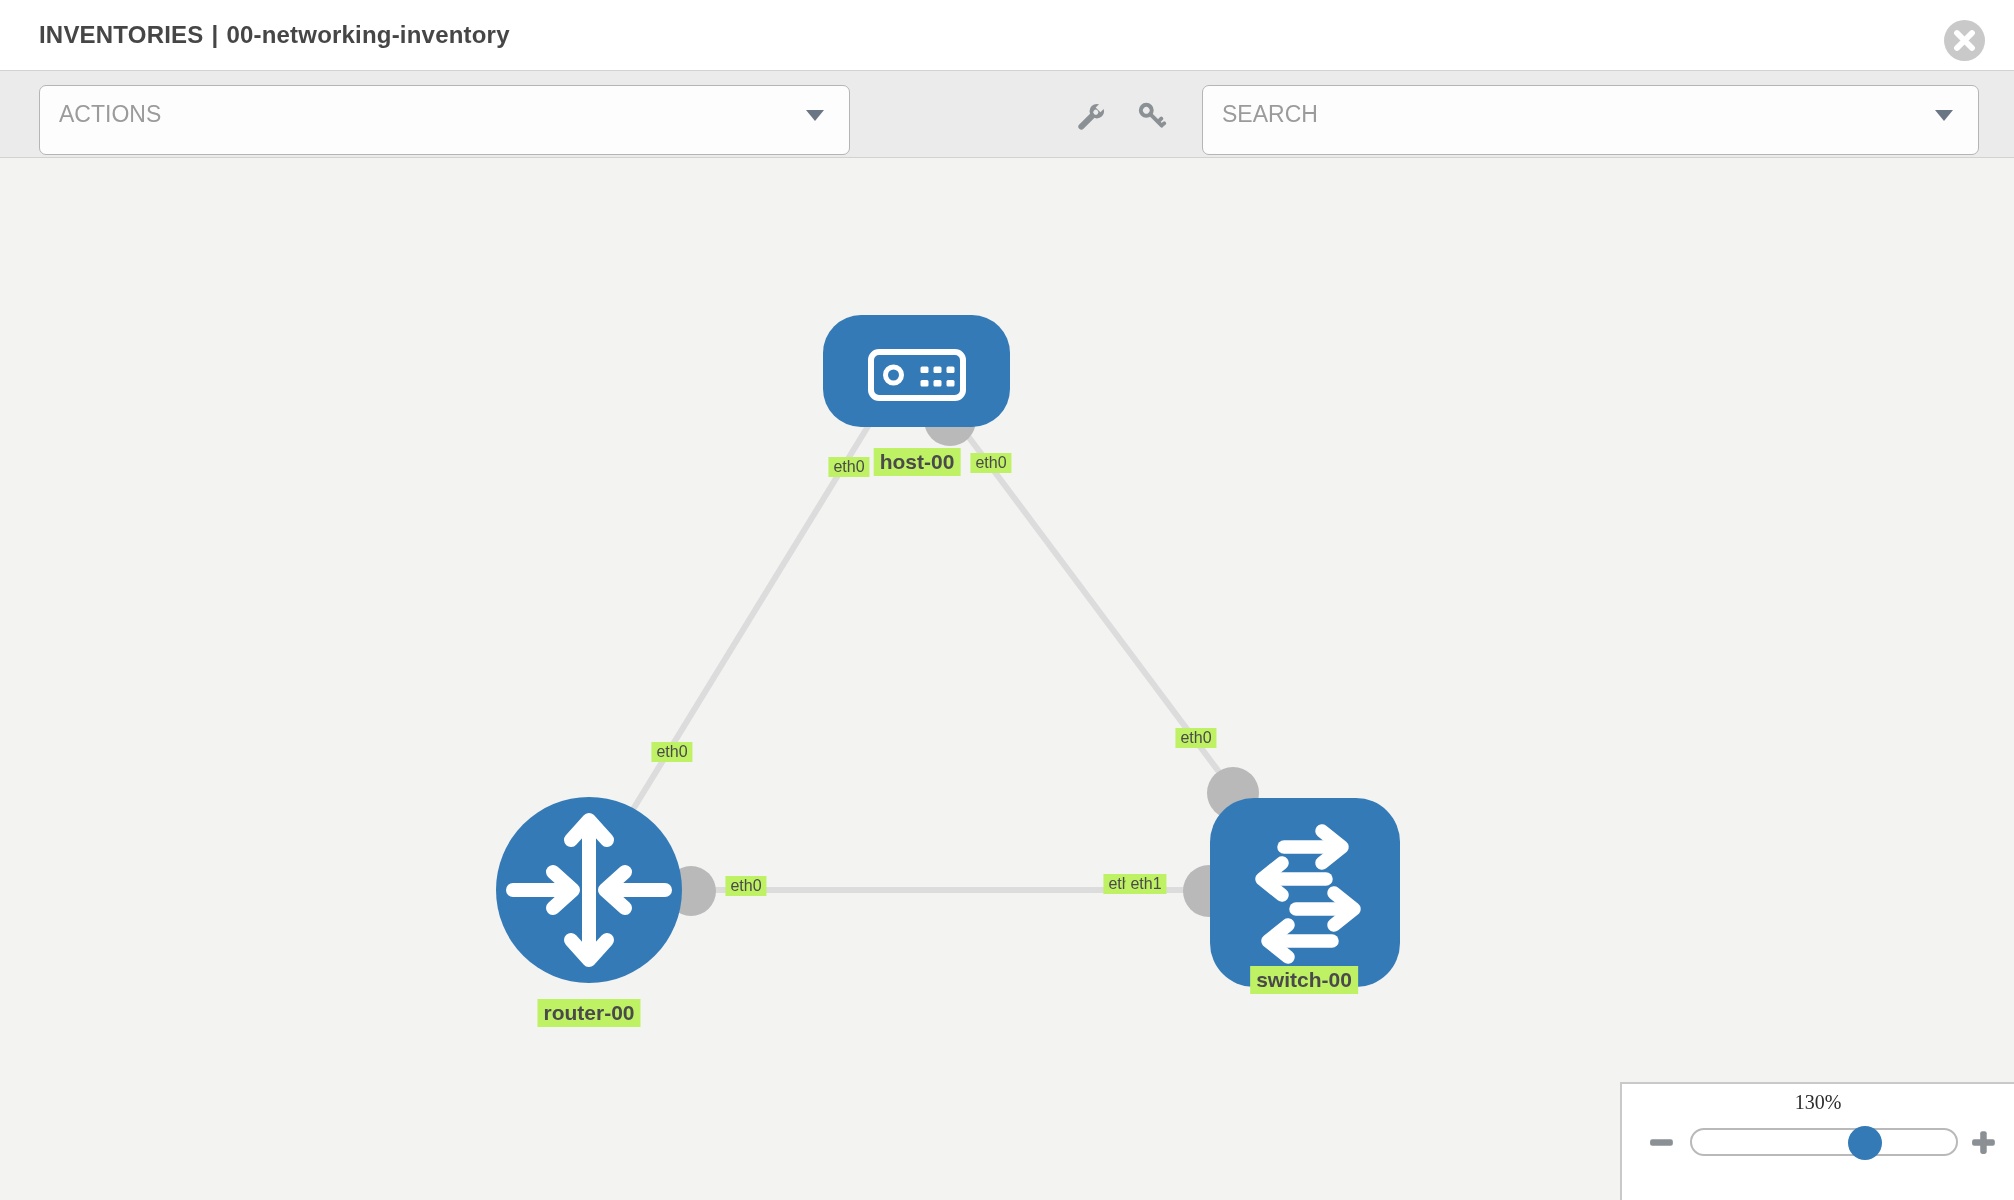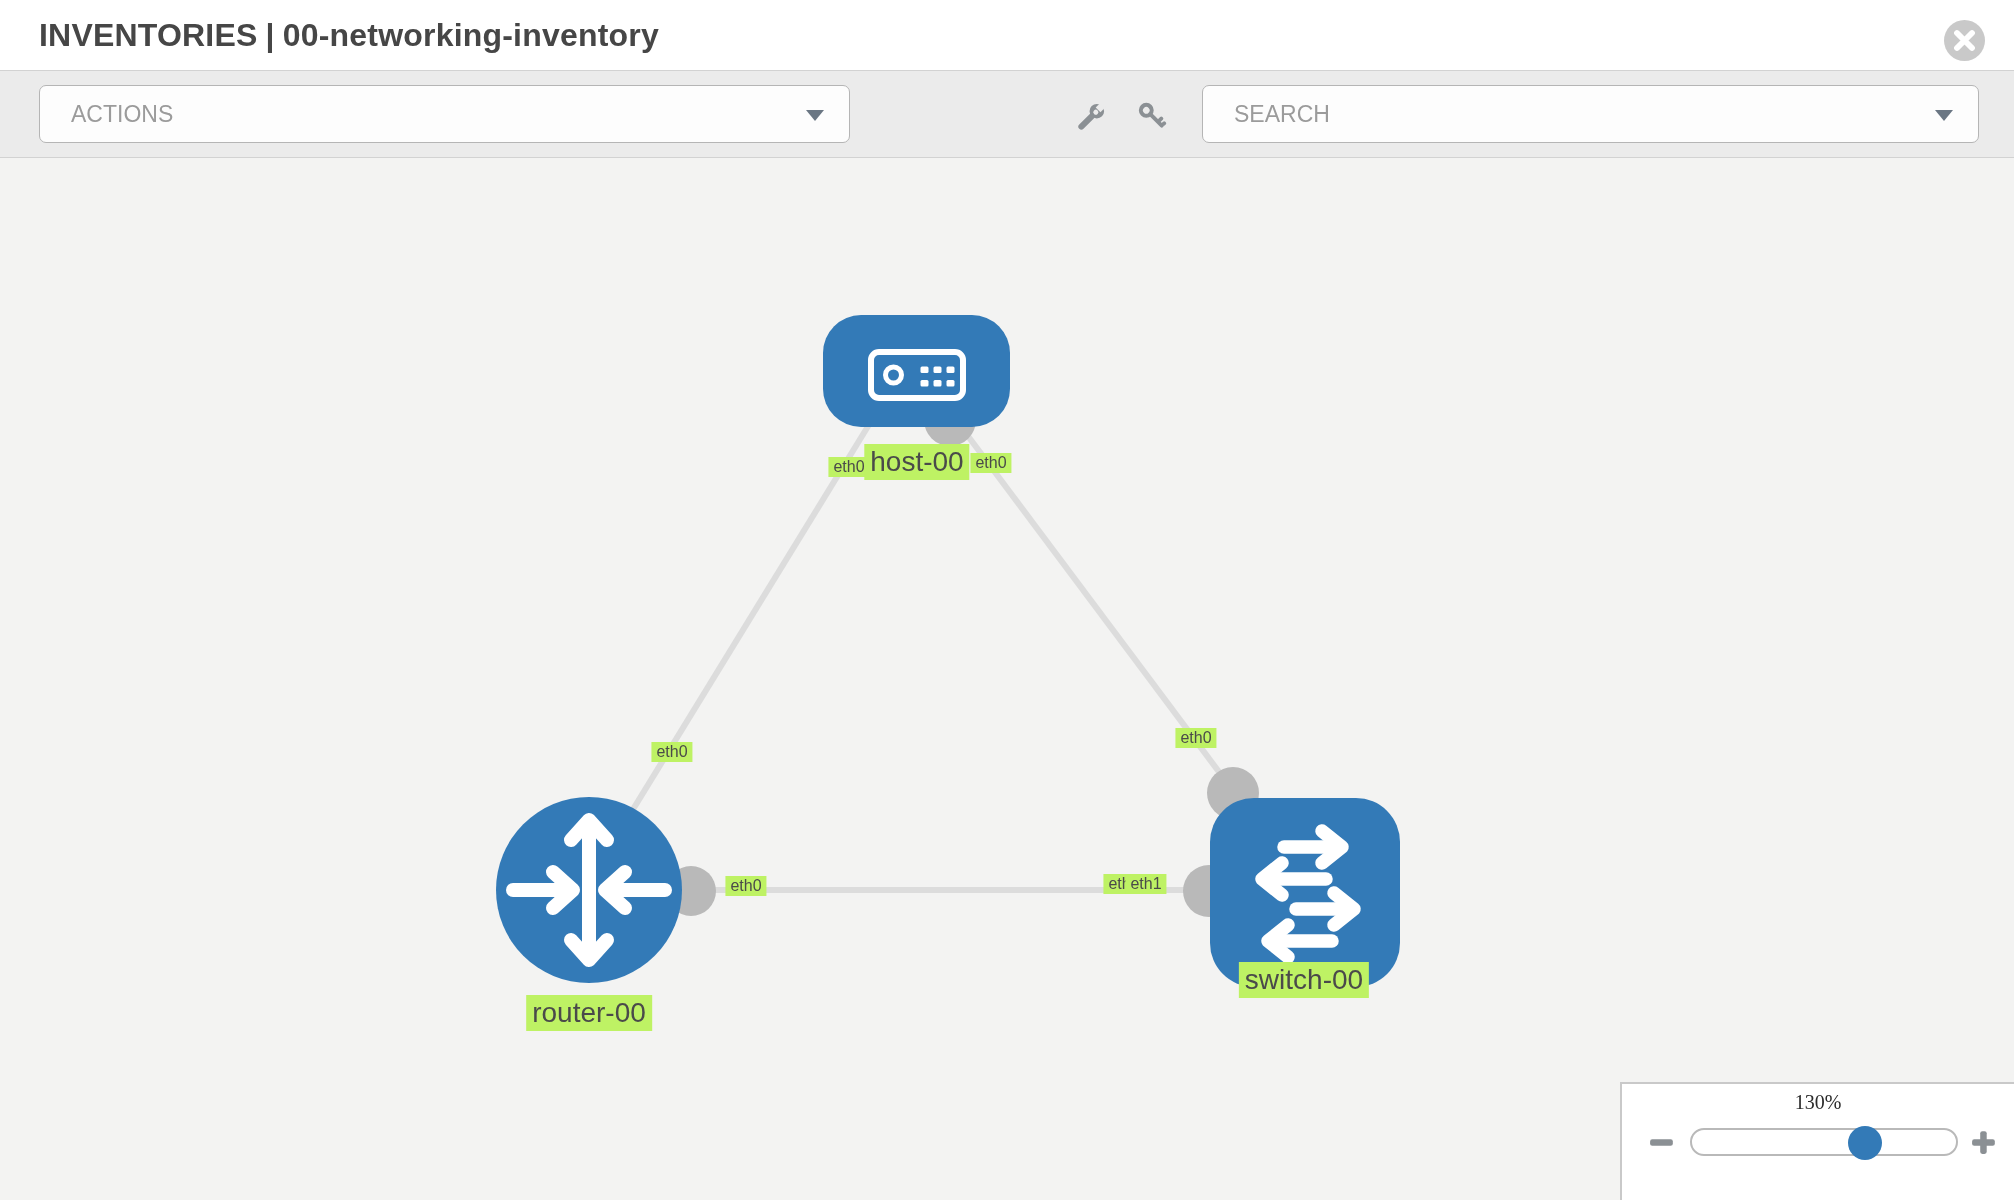--- a/index.html
+++ b/index.html
@@ -6,37 +6,37 @@
   html, body { width: 2014px; height: 1200px; overflow: hidden; }
   body { font-family: "Liberation Sans", sans-serif; background: #ffffff; position: relative; }
 
   
   #header {
     position: absolute; top: 0; left: 0; width: 2014px; height: 70px;
     background: #ffffff; z-index: 10;
   }
   #title {
     position: absolute; left: 39px; top: 0; height: 70px; line-height: 70px;
-    font-size: 32px; font-weight: bold; color: #464646; letter-spacing: 0.2px;
+    font-size: 24px; font-weight: bold; color: #464646; letter-spacing: 0.2px;
   }
   #title .sep { padding: 0 8px; }
   #close-btn {
     position: absolute; right: 29px; top: 20px; width: 41px; height: 41px; cursor: pointer;
   }
 
   
   #toolbar {
     position: absolute; top: 70px; left: 0; width: 2014px; height: 88px;
     background: #ebebeb; border-top: 1px solid #d2d2d2; border-bottom: 1px solid #d2d2d2;
     z-index: 10;
   }
   .select-box {
-    position: absolute; top: 14px; height: 58px;
+    position: absolute; top: 14px; height: 70px;
     background: #fdfdfd; border: 1px solid #b5b5b5; border-radius: 7px;
-    font-size: 23px; color: #9b9b9b; line-height: 56px; padding-left: 31px;
+    font-size: 23px; color: #9b9b9b; line-height: 56px; padding-left: 19px;
     cursor: pointer;
   }
   .select-caret {
     position: absolute; right: 25px; top: 24px; width: 0; height: 0;
     border-left: 9px solid transparent; border-right: 9px solid transparent;
     border-top: 11px solid #6a7683;
   }
   #actions-select { left: 39px; width: 811px; }
   #search-select  { left: 1202px; width: 777px; }
   .tool-btn { position: absolute; top: 27px; width: 38px; height: 38px; cursor: pointer; }
@@ -47,21 +47,21 @@
   #canvas-bg {
     position: absolute; top: 158px; left: 0; width: 2014px; height: 1042px;
     background: #f3f3f2; z-index: 0;
   }
   #graph { position: absolute; top: 0; left: 0; z-index: 1; }
 
   .chip {
     position: absolute; z-index: 2; transform: translate(-50%, -50%);
     background: #bef264; color: #4a4a4a; white-space: nowrap;
   }
-  .node-label { font-size: 28px; padding: 2px 6px; }
+  .node-label { font-size: 21px; padding: 2px 6px; font-weight: bold; }
   .iface-label { font-size: 16px; padding: 1px 5px; }
 
   
   #zoom-panel {
     position: absolute; left: 1620px; top: 1082px; width: 394px; height: 118px;
     background: #ffffff; border-left: 2px solid #c9c9c9; border-top: 2px solid #c9c9c9;
     z-index: 20;
     font-family: Liberation Serif, serif;
   }
   #zoom-level {

